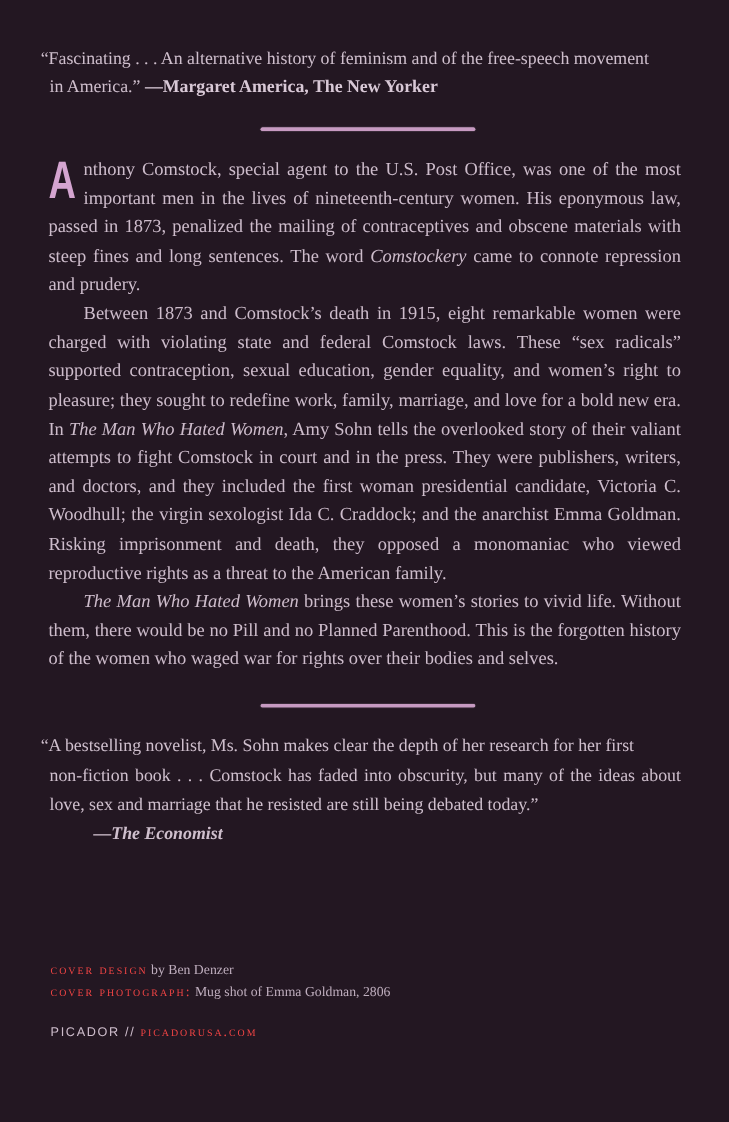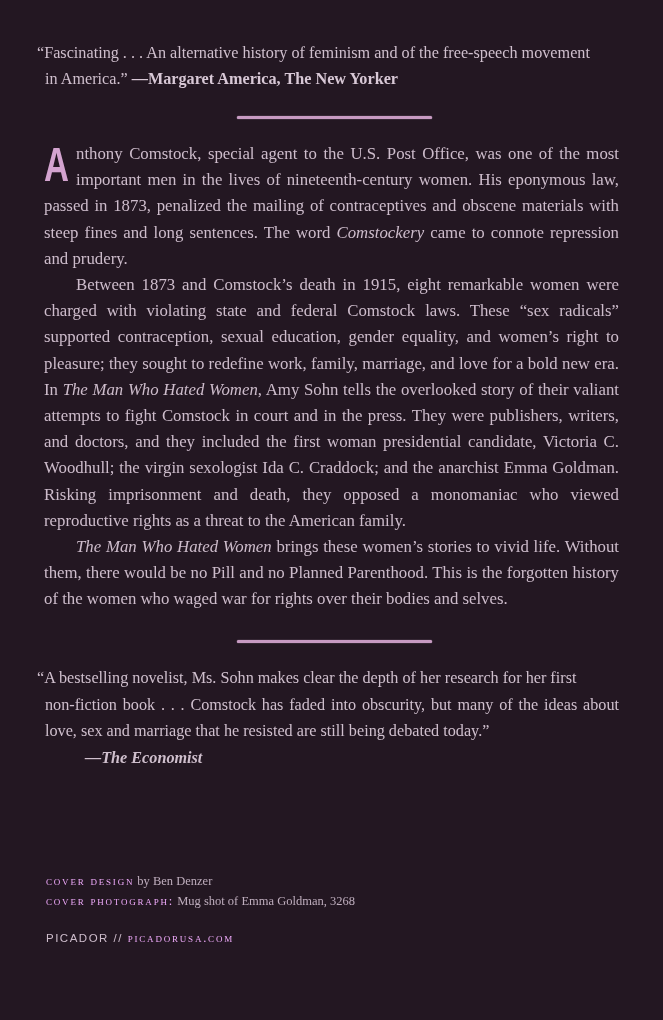--- a/index.html
+++ b/index.html
@@ -42,21 +42,21 @@
     position: absolute; left: 37px; top: 665px; width: 582px;
     font-size: 16.2px; line-height: 26.5px; color: #cfbfcd; text-align: justify;
   }
   .quote-bottom .cont { padding-left: 8px; display: block; }
   .qb-attrib { display: block; padding-left: 8px; font-style: italic; font-weight: bold; margin-left: 40px; }
   .credits {
     position: absolute; left: 46px; top: 872px;
     font-size: 12.5px; color: #bfaebe;
   }
   .credits div { height: 19.5px; line-height: 19.5px; white-space: nowrap; }
-  .sc { font-variant: small-caps; text-transform: lowercase; letter-spacing: 1.8px; font-size: 12.5px; color: #f0abfc; }
+  .sc { font-variant: small-caps; text-transform: lowercase; letter-spacing: 1.8px; font-size: 12.5px; color: #ef4444; }
   .picador { font-family: "Liberation Sans", "DejaVu Sans", sans-serif; letter-spacing: 1.5px; font-size: 11.5px; color: #cdbccb; }
   .printed { letter-spacing: 2.4px; font-size: 10px; color: #b5a3b3; text-transform: uppercase; }
   .credits .row-pic { margin-top: 18px; }
 </style>
 </head>
 <body>
 
 <div class="page">
 
   <div class="quote-top">
@@ -75,17 +75,17 @@
   <div class="rule rule-2"></div>
 
   <div class="quote-bottom">
     <span>“A bestselling novelist, Ms. Sohn makes clear the depth of her research for her first</span>
     <span class="cont">non-fiction book . . . Comstock has faded into obscurity, but many of the ideas about love, sex and marriage that he resisted are still being debated today.”</span>
     <span class="qb-attrib">—The Economist</span>
   </div>
 
   <div class="credits">
     <div><span class="sc">Cover design</span><span> by Ben Denzer</span></div>
-    <div><span class="sc">Cover photograph:</span><span> Mug shot of Emma Goldman, 3268</span></div>
+    <div><span class="sc">Cover photograph:</span><span> Mug shot of Emma Goldman, 2806</span></div>
     <div class="row-pic"><span class="picador">PICADOR</span><span class="picador"> // </span><span class="sc">picadorusa.com</span></div>
   </div>
 
 </div>
 
 </body></html>

